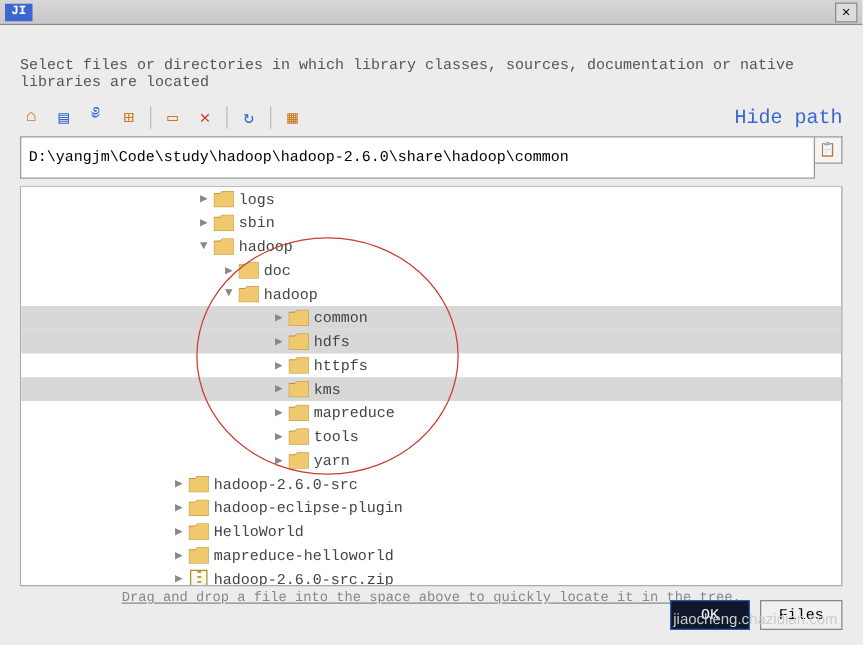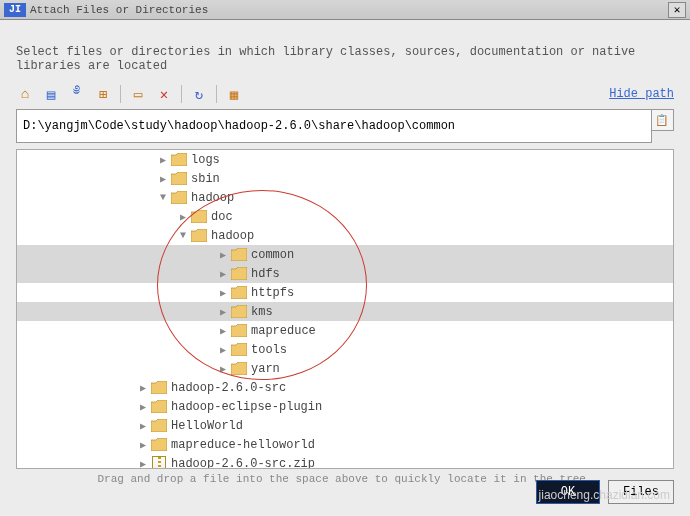--- a/index.html
+++ b/index.html
@@ -5,47 +5,46 @@
 * { box-sizing: border-box; margin: 0; padding: 0; }
 body { font-family: "Courier New", monospace; font-size: 12px; background: #ececec; width: 690px; height: 516px; overflow: hidden; position: relative; }
 .titlebar { background: linear-gradient(#d6d6d6,#c8c8c8); height: 20px; display: flex; align-items: center; padding: 0 4px; border-bottom: 1px solid #888; }
 .titlebar .ticon { width: 22px; height: 14px; background: #3a67d0; color: #fff; font-weight: bold; font-size: 10px; display: flex; align-items: center; justify-content: center; margin-right: 4px; }
 .titlebar .title { color: #444; font-size: 11px; }
 .titlebar .close { margin-left: auto; width: 18px; height: 16px; border: 1px solid #888; background: #ddd; display: flex; align-items: center; justify-content: center; font-size: 11px; }
 .instr { padding: 25px 16px 8px; color: #555; font-size: 12px; }
 .toolbar { display: flex; align-items: center; padding: 4px 16px 6px; gap: 8px; }
 .tb-icon { width: 18px; height: 18px; display: flex; align-items: center; justify-content: center; font-size: 14px; cursor: pointer; }
 .tb-sep { width: 1px; height: 18px; background: #bbb; }
-.hidepath { margin-left: auto; color: #3a67d0; font-size: 12px; text-decoration: underline; cursor: pointer; }
+.hidepath { margin-left: auto; color: #3a67d0; font-size: 16px; cursor: pointer; }
 .pathrow { margin: 0 16px 6px; display: flex; }
 .pathrow input { flex: 1; height: 22px; border: 1px solid #999; padding: 16px 6px; font-family: inherit; font-size: 12px; background: #fff; }
 .pathrow .pend { width: 22px; height: 22px; border: 1px solid #999; border-left: none; background: #f4f4f4; display: flex; align-items: center; justify-content: center; font-size: 11px; }
 .treewrap { margin: 0 16px; background: #fff; border: 1px solid #aaa; height: 320px; overflow: auto; position: relative; }
 .row { height: 19px; display: flex; align-items: center; padding-left: 0; font-size: 12px; color: #444; }
 .row.sel { background: #d8d8d8; }
 .row .indent { display: inline-block; }
 .row .exp { width: 12px; display: inline-block; text-align: center; color: #888; font-size: 10px; cursor: pointer; }
 .row .fold { width: 16px; height: 13px; display: inline-block; margin: 0 4px 0 2px; }
 .fold svg { display: block; }
 .row .zip { width: 14px; height: 16px; display: inline-block; margin: 0 5px 0 3px; background: linear-gradient(#fff,#eee); border: 1px solid #aa8f1e; position: relative; }
 .row .zip::after { content:""; position:absolute; left:5px; top:0; width:3px; height:100%; background: repeating-linear-gradient(#c99b1e,#c99b1e 2px,#fff 2px,#fff 4px); }
 .row .label { }
 .ellipse { position: absolute; border: 1px solid #cc3b2f; border-radius: 50%; width: 210px; height: 190px; left: 140px; top: 40px; pointer-events: none; }
-.hint { text-align: center; color: #888; font-size: 11px; padding: 4px 0 0; }
+.hint { text-align: center; color: #888; font-size: 11px; padding: 4px 0 0; text-decoration: underline; }
 .buttons { position: absolute; right: 16px; bottom: 12px; display: flex; gap: 8px; }
 .btn { height: 24px; min-width: 64px; border: 1px solid #888; background: #f0f0f0; font-family: inherit; font-size: 12px; padding: 0 14px; cursor: pointer; }
 .btn.primary { background: #0f172a; color: #fff; border-color: #2a5aa6; }
 .watermark { position: absolute; right: 20px; bottom: 14px; color: #ccc; font-family: sans-serif; font-size: 12px; pointer-events: none; }
 </style>
 </head>
 <body>
 
 <div class="titlebar">
   <div class="ticon">JI</div>
-  <div class="title">Attach Files or Directories</div>
   <div class="close">✕</div>
 </div>
 
 <div class="instr">Select files or directories in which library classes, sources, documentation or native libraries are located</div>
 
 <div class="toolbar">
   <span class="tb-icon" style="color:#c97a1e">⌂</span>
   <span class="tb-icon" style="color:#3a67d0">▤</span>
   <span class="tb-icon" style="color:#3a67d0">༅</span>
   <span class="tb-icon" style="color:#c97a1e">⊞</span>

